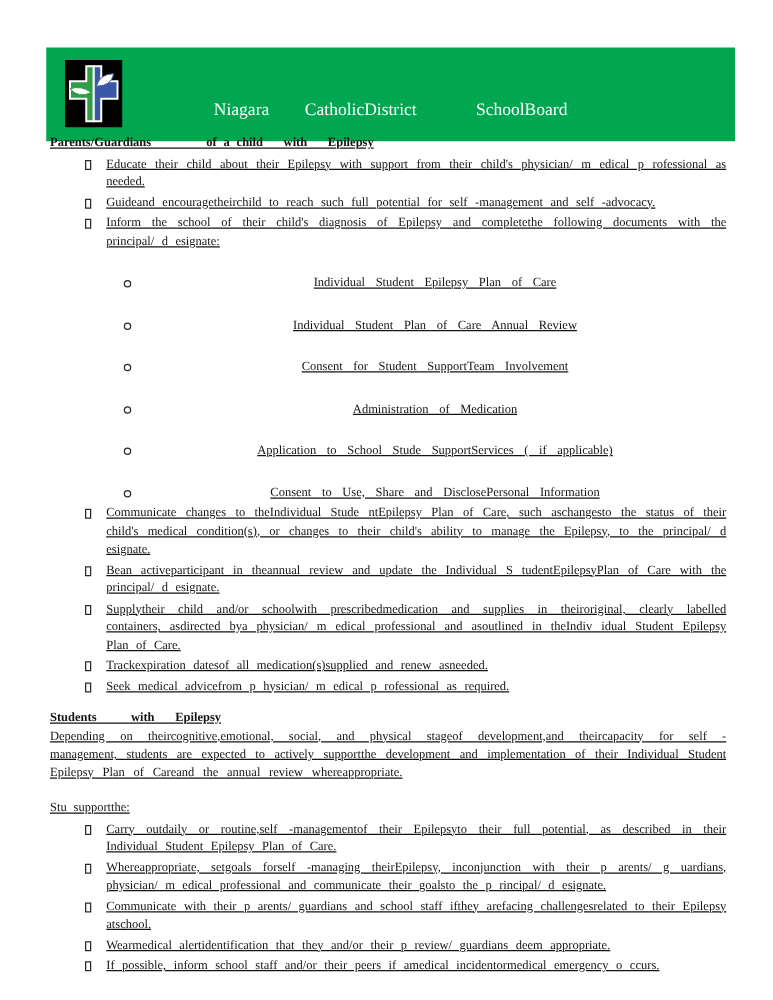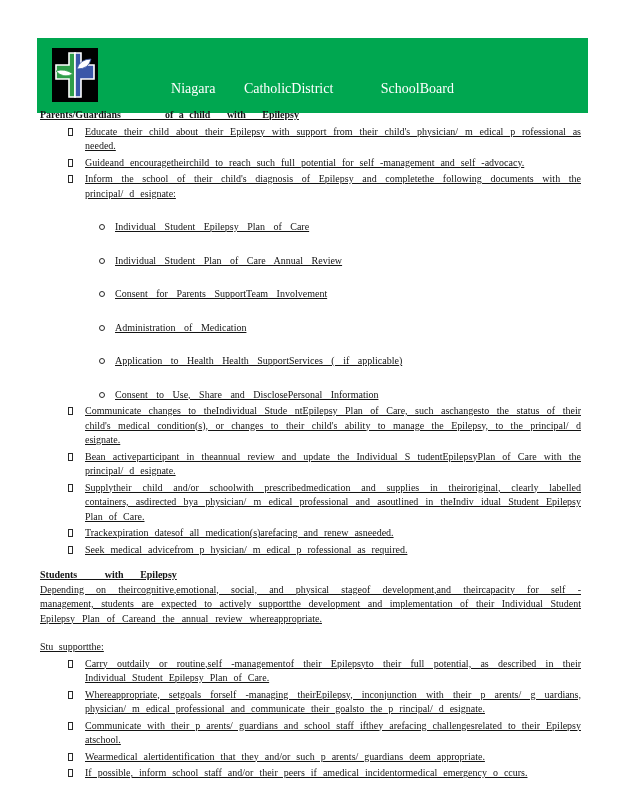--- a/index.html
+++ b/index.html
@@ -90,21 +90,21 @@
     list-style: none;
     margin: 1px 0 0 0;
     padding: 0;
     text-align: left;
   }
   li.s {
     position: relative;
     padding-left: 30px;
     margin-top: 19px;
     word-spacing: 6px;
-    text-align: left;
+    text-align: center;
   }
   li.s > .circ {
     position: absolute;
     left: 14px; top: 4px;
     width: 6px; height: 6px;
     border: 1.3px solid #2a2a2a;
     border-radius: 50%;
     display: inline-block;
   }
 </style>
@@ -148,29 +148,29 @@
           <li class="s">
             <span class="circ"></span>
             <span>Individual Student Epilepsy Plan of Care</span>
           </li>
           <li class="s">
             <span class="circ"></span>
             <span>Individual Student Plan of Care Annual Review</span>
           </li>
           <li class="s">
             <span class="circ"></span>
-            <span>Consent for Parents SupportTeam Involvement</span>
+            <span>Consent for Student SupportTeam Involvement</span>
           </li>
           <li class="s">
             <span class="circ"></span>
             <span>Administration of Medication</span>
           </li>
           <li class="s">
             <span class="circ"></span>
-            <span>Application to Health Health SupportServices ( if applicable)</span>
+            <span>Application to School Stude SupportServices ( if applicable)</span>
           </li>
           <li class="s">
             <span class="circ"></span>
             <span>Consent to Use, Share and DisclosePersonal Information</span>
           </li>
         </ul>
       </li>
       <li class="b">
         <span class="sq"></span>
         <span>Communicate changes to theIndividual Stude ntEpilepsy Plan of Care, such aschangesto the status of their child's medical condition(s), or changes to their child's ability to manage the Epilepsy, to the principal/ d esignate.</span>
@@ -178,21 +178,21 @@
       <li class="b">
         <span class="sq"></span>
         <span>Bean activeparticipant in theannual review and update the Individual S tudentEpilepsyPlan of Care with the principal/ d esignate.</span>
       </li>
       <li class="b">
         <span class="sq"></span>
         <span>Supplytheir child and/or schoolwith prescribedmedication and supplies in theiroriginal, clearly labelled containers, asdirected bya physician/ m edical professional and asoutlined in theIndiv idual Student Epilepsy Plan of Care.</span>
       </li>
       <li class="b">
         <span class="sq"></span>
-        <span>Trackexpiration datesof all medication(s)arefacing and renew asneeded.</span>
+        <span>Trackexpiration datesof all medication(s)supplied and renew asneeded.</span>
       </li>
       <li class="b">
         <span class="sq"></span>
         <span>Seek medical advicefrom p hysician/ m edical p rofessional as required.</span>
       </li>
     </ul>
 
     <div class="h mt">Students     with   Epilepsy</div>
     <p class="para">Depending on theircognitive,emotional, social, and physical stageof development,and theircapacity for self - management, students are expected to actively supportthe development and implementation of their Individual Student Epilepsy Plan of Careand the annual review whereappropriate.</p>
     <div class="label">Stu supportthe:</div>
@@ -205,21 +205,21 @@
       <li class="b">
         <span class="sq"></span>
         <span>Whereappropriate, setgoals forself -managing theirEpilepsy, inconjunction with their p arents/ g uardians, physician/ m edical professional and communicate their goalsto the p rincipal/ d esignate.</span>
       </li>
       <li class="b">
         <span class="sq"></span>
         <span>Communicate with their p arents/ guardians and school staff ifthey arefacing challengesrelated to their Epilepsy atschool.</span>
       </li>
       <li class="b">
         <span class="sq"></span>
-        <span>Wearmedical alertidentification that they and/or such p arents/ guardians deem appropriate.</span>
+        <span>Wearmedical alertidentification that they and/or their p review/ guardians deem appropriate.</span>
       </li>
       <li class="b">
         <span class="sq"></span>
         <span>If possible, inform school staff and/or their peers if amedical incidentormedical emergency o ccurs.</span>
       </li>
     </ul>
 
   </div>
 </div>
 

